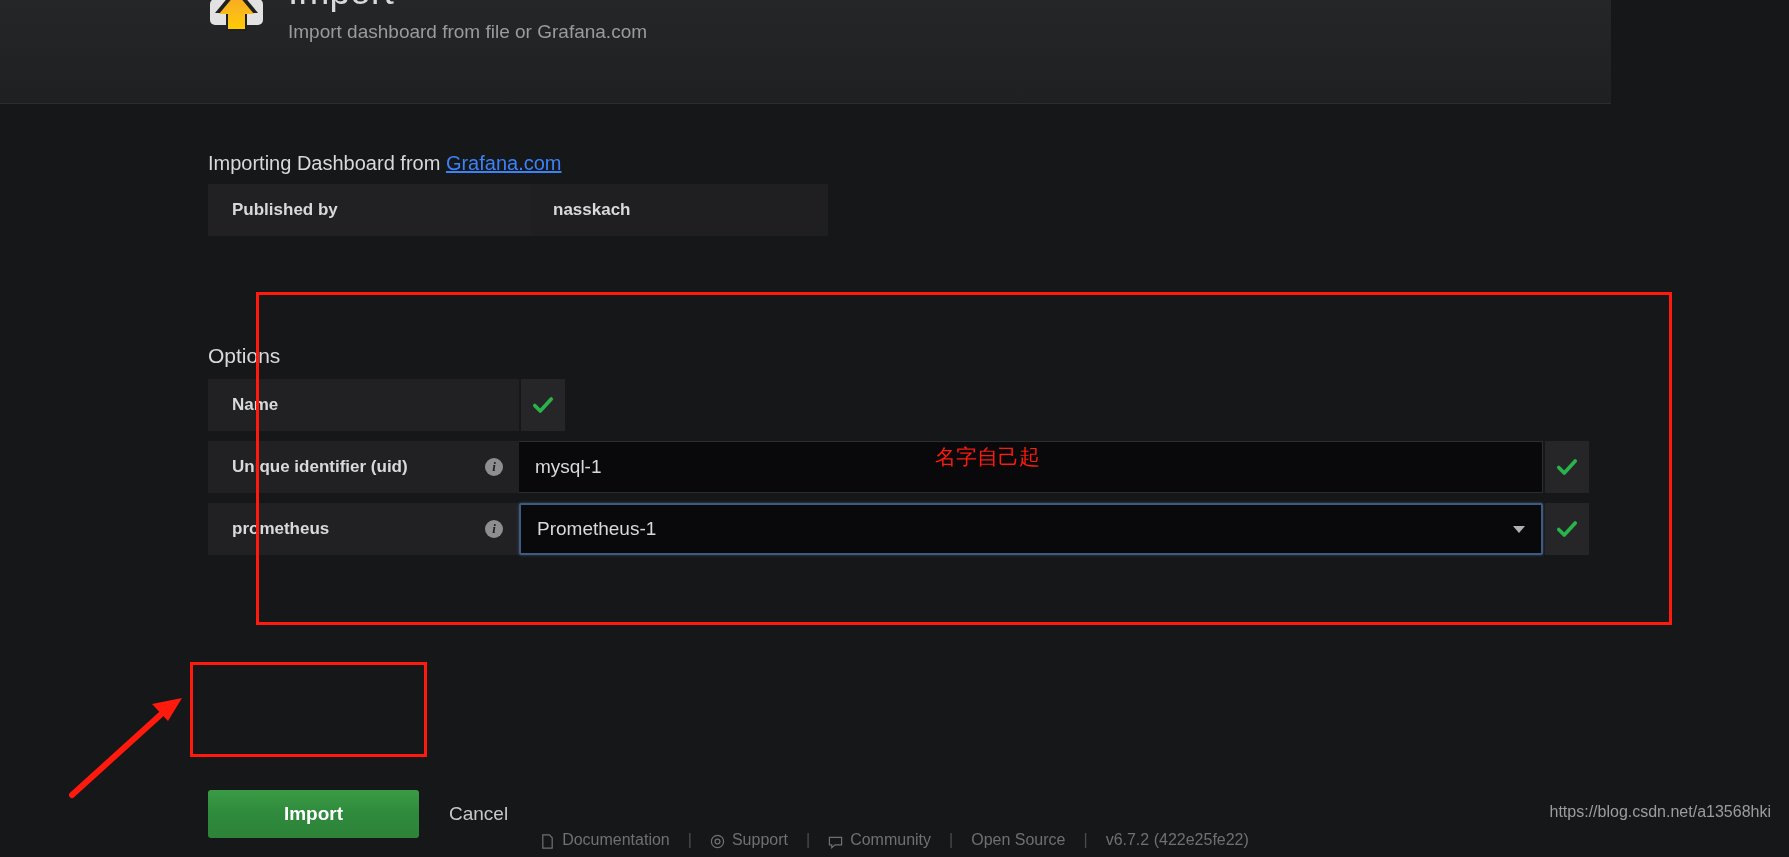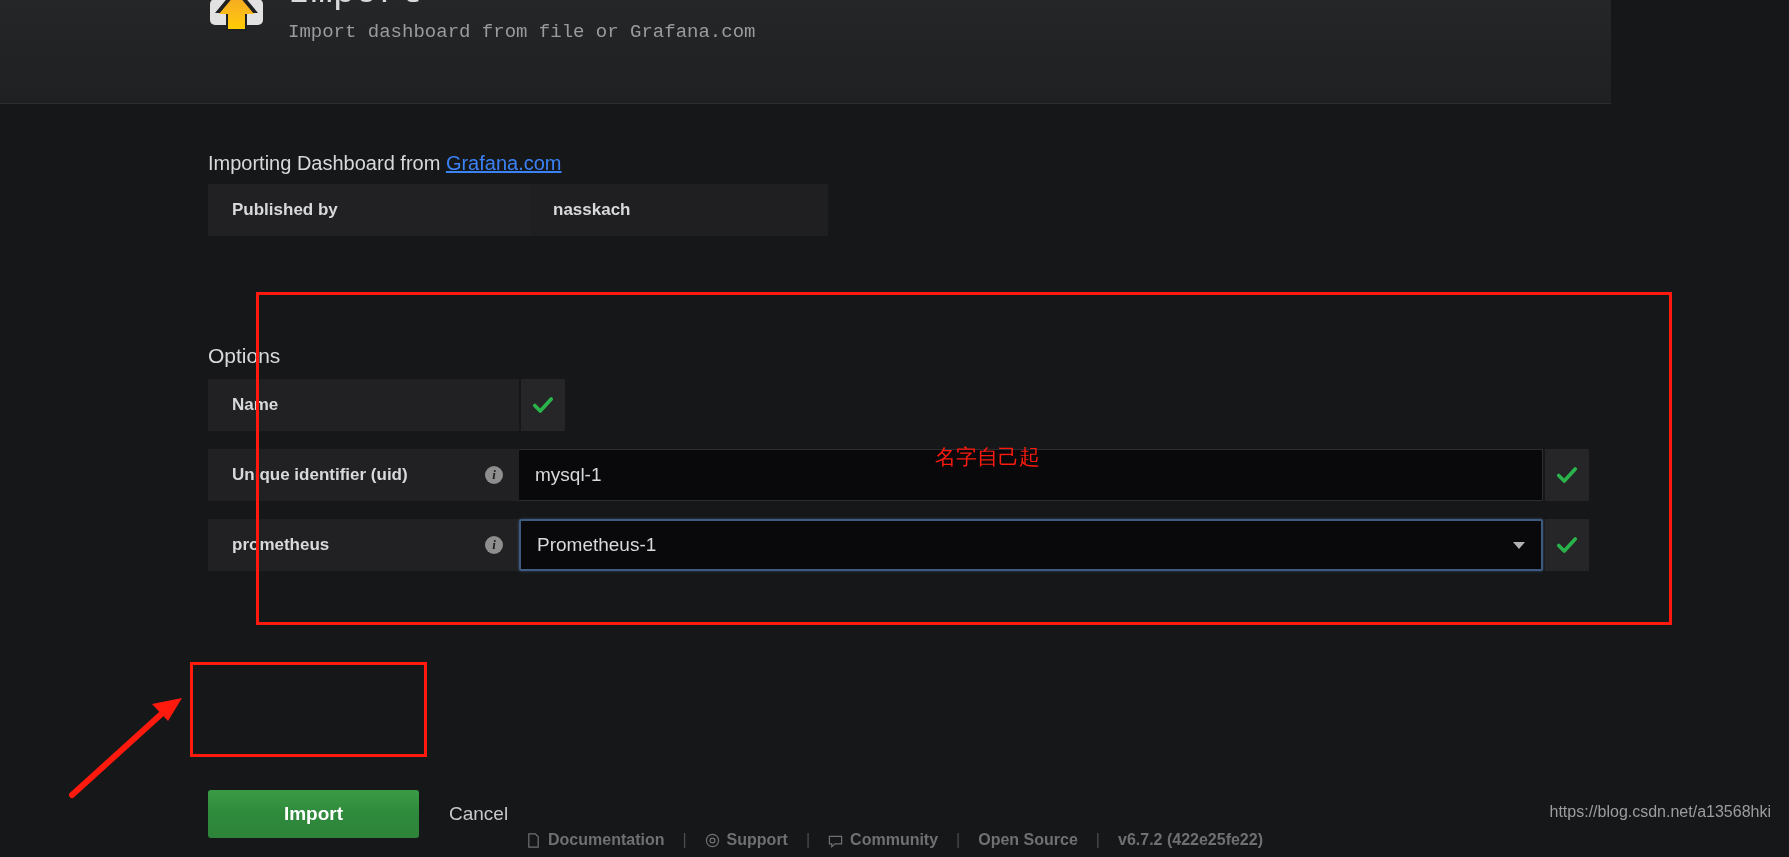--- a/index.html
+++ b/index.html
@@ -9,21 +9,20 @@
     font-family: "Liberation Sans", sans-serif;
     overflow: hidden;
   }
   .page { position: relative; width: 1789px; height: 857px; background: #161719; }
 
   
   .header {
     position: absolute; left: 0; top: 0; width: 1611px; height: 104px;
     background: linear-gradient(180deg, #252628 0%, #1f2022 100%);
     border-bottom: 1px solid #2c2d30;
-    font-family: Liberation Mono, monospace;
   }
   .header-inner {
     position: absolute; left: 206px; top: -38px;
     display: flex; align-items: flex-start; gap: 20px;
   }
   .import-icon { width: 62px; height: 80px; position: relative; flex: none; margin-top: 3px; }
   .header-text { padding-top: 8px; }
   .header-title {
     font-size: 37px; color: #d8d9da; font-weight: 400; line-height: 44px;
     letter-spacing: 0.2px;
@@ -60,21 +59,21 @@
     padding-left: 22px; border-bottom: 2px solid #161719;
   }
 
   
   .options-title {
     position: absolute; left: 208px; top: 240px;
     font-size: 21px; color: #d8d9da;
   }
 
   .form { position: absolute; left: 208px; top: 275px; }
-  .frow { display: flex; align-items: center; margin-bottom: 18px; height: 52px; }
+  .frow { display: flex; align-items: center; margin-bottom: 10px; height: 52px; }
   .flabel {
     width: 311px; height: 52px; background: #212124;
     display: flex; align-items: center; justify-content: space-between;
     padding: 0 16px 0 24px; color: #d8d9da; font-size: 17px; font-weight: bold;
   }
   .flabel.narrow { width: 143px; }
   .info-dot {
     width: 18px; height: 18px; border-radius: 50%; background: #8e8e8e;
     color: #212124; font-size: 13px; font-weight: bold; font-style: italic;
     display: flex; align-items: center; justify-content: center;
@@ -140,21 +139,21 @@
     font-family: Liberation Mono, monospace;
   }
   .annot-arrow { position: absolute; left: 60px; top: 690px; pointer-events: none; }
 
   
   .footer {
     position: absolute; left: 0; bottom: 0; width: 1789px; height: 34px;
     display: flex; align-items: center; justify-content: center;
     gap: 0px; color: #6e7072; font-size: 16px;
   }
-  .footer-item { display: flex; align-items: center; gap: 7px; padding: 0 18px; font-weight: bold; }
+  .footer-item { display: flex; align-items: flex-end; gap: 7px; padding: 0 18px; }
   .footer a { color: #6e7072; text-decoration: none; cursor: pointer; }
   .footer-sep { color: #4a4c4e; }
   .footer-icon { width: 15px; height: 15px; display: inline-block; }
   .watermark {
     position: absolute; right: 18px; bottom: 36px;
     color: #9b9c9e; font-size: 16px; margin-top: 28px;
   }
 </style>
 </head>
 <body>

